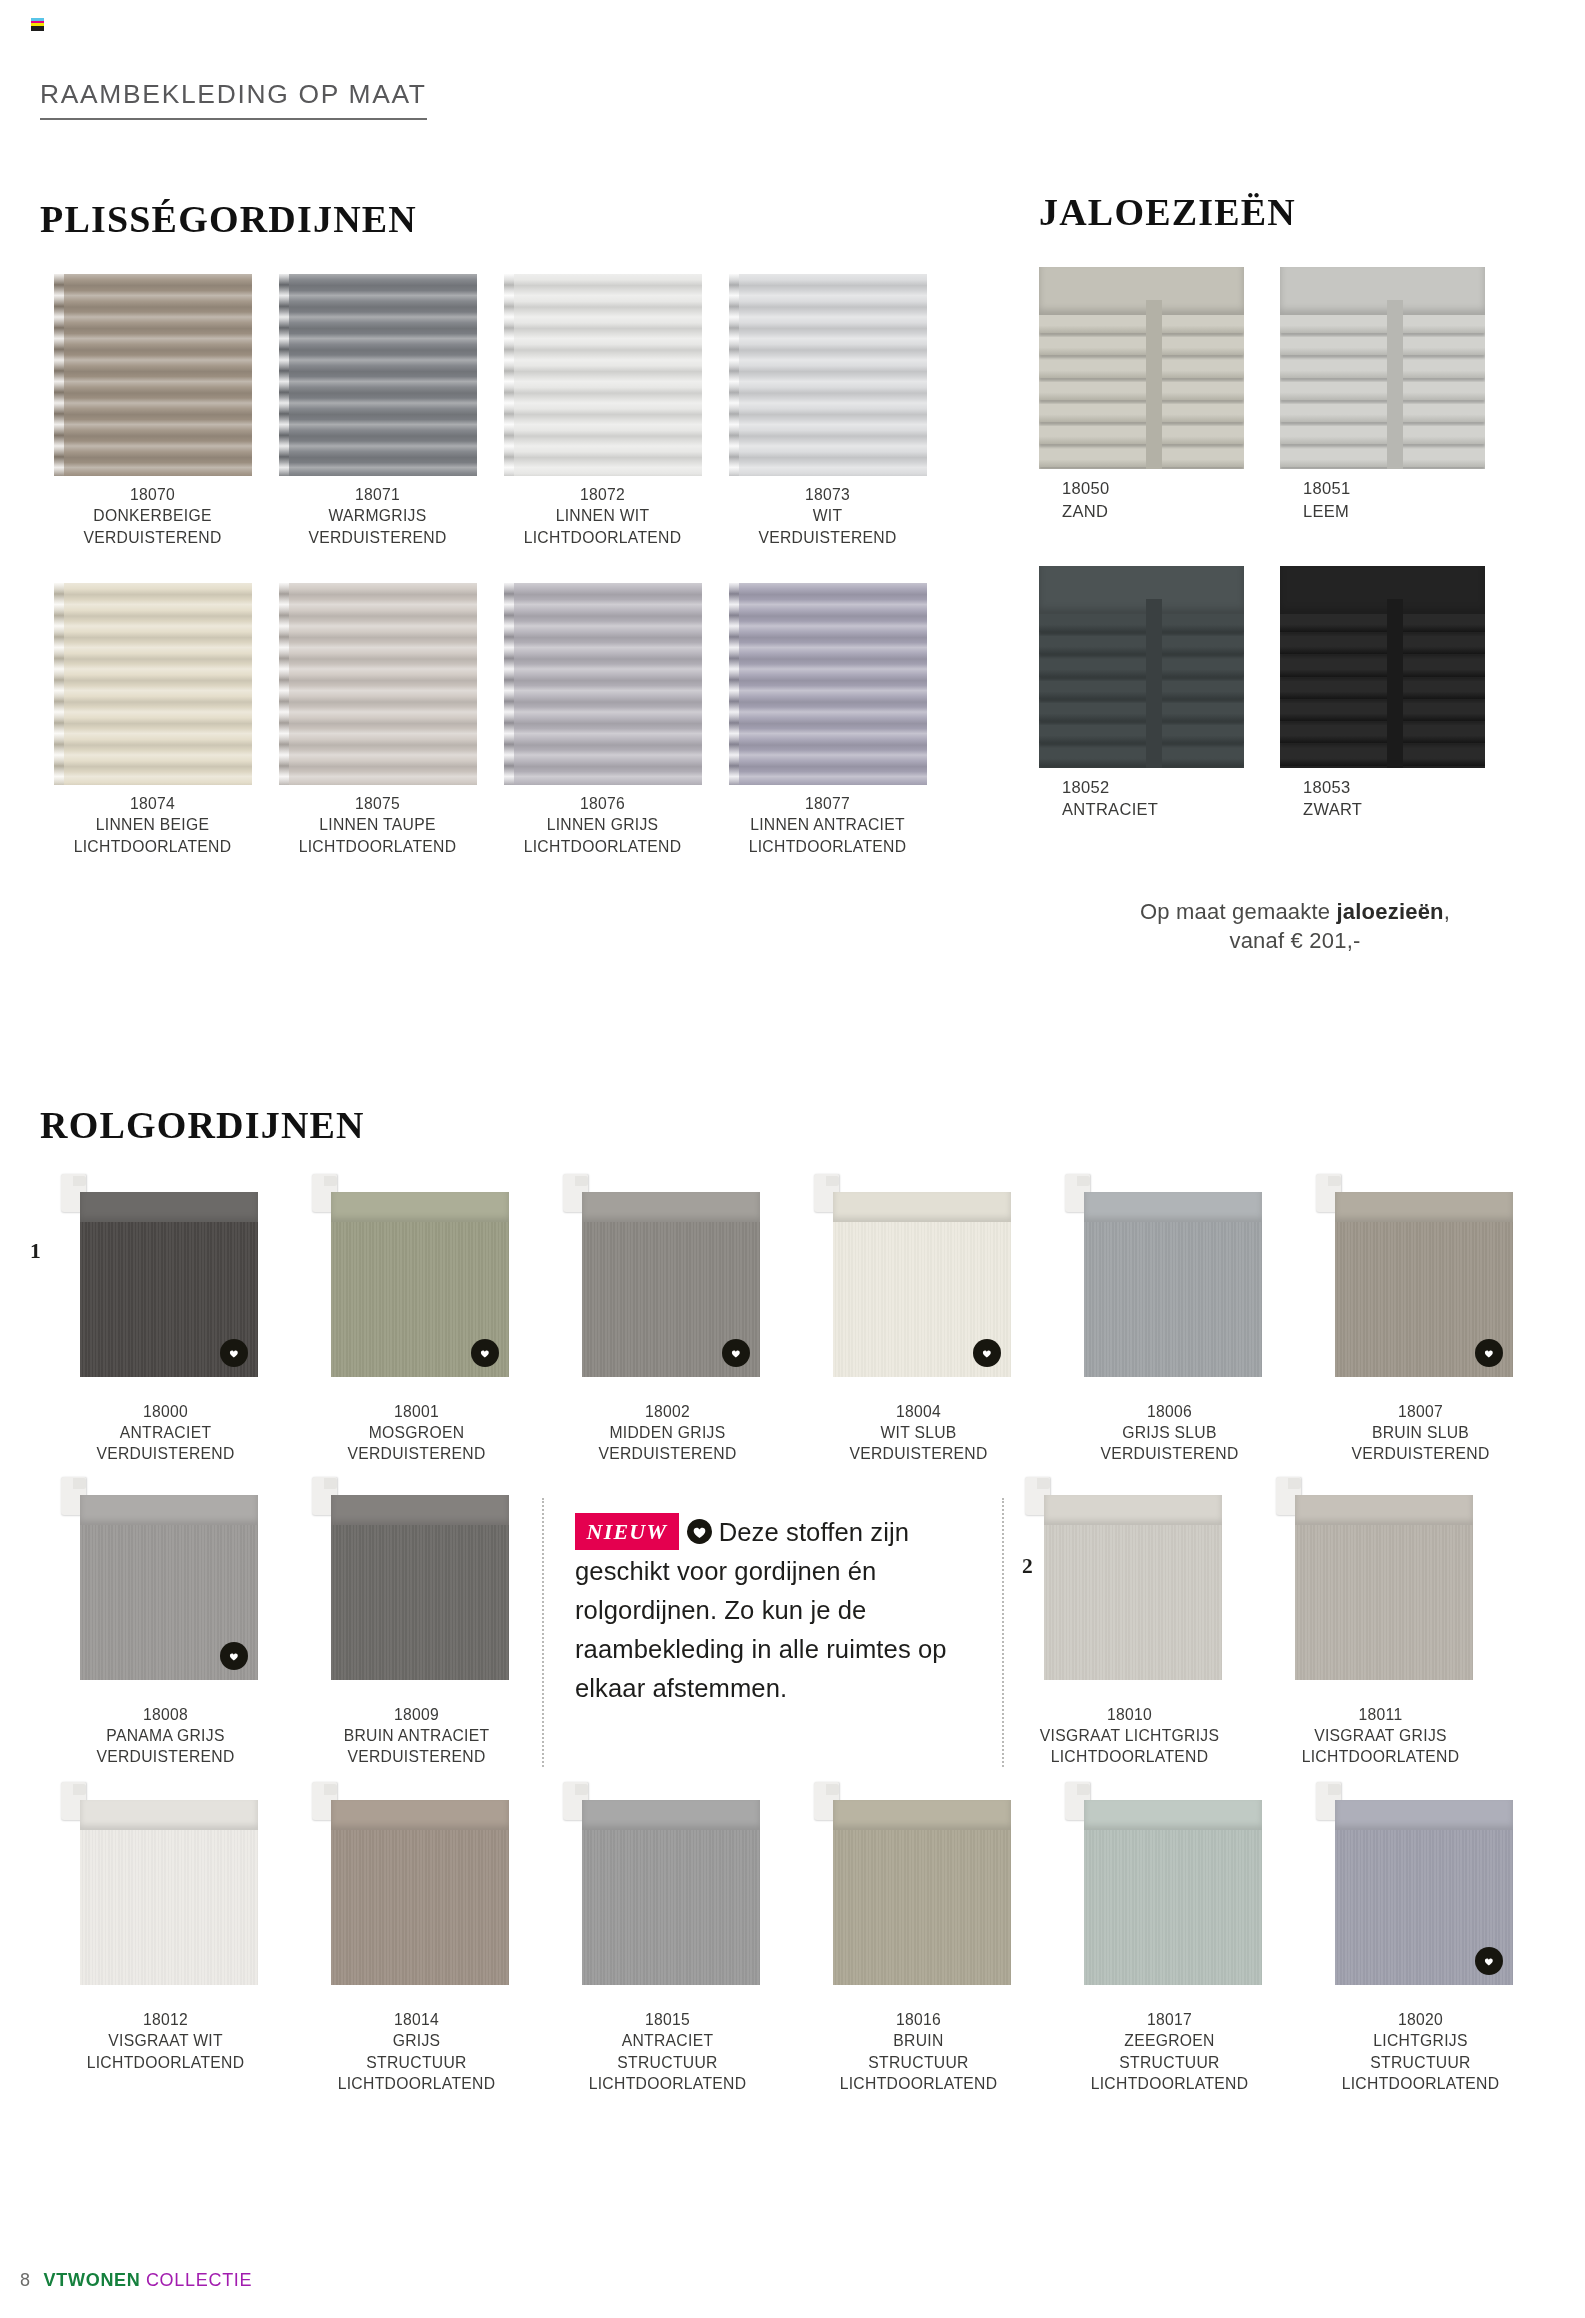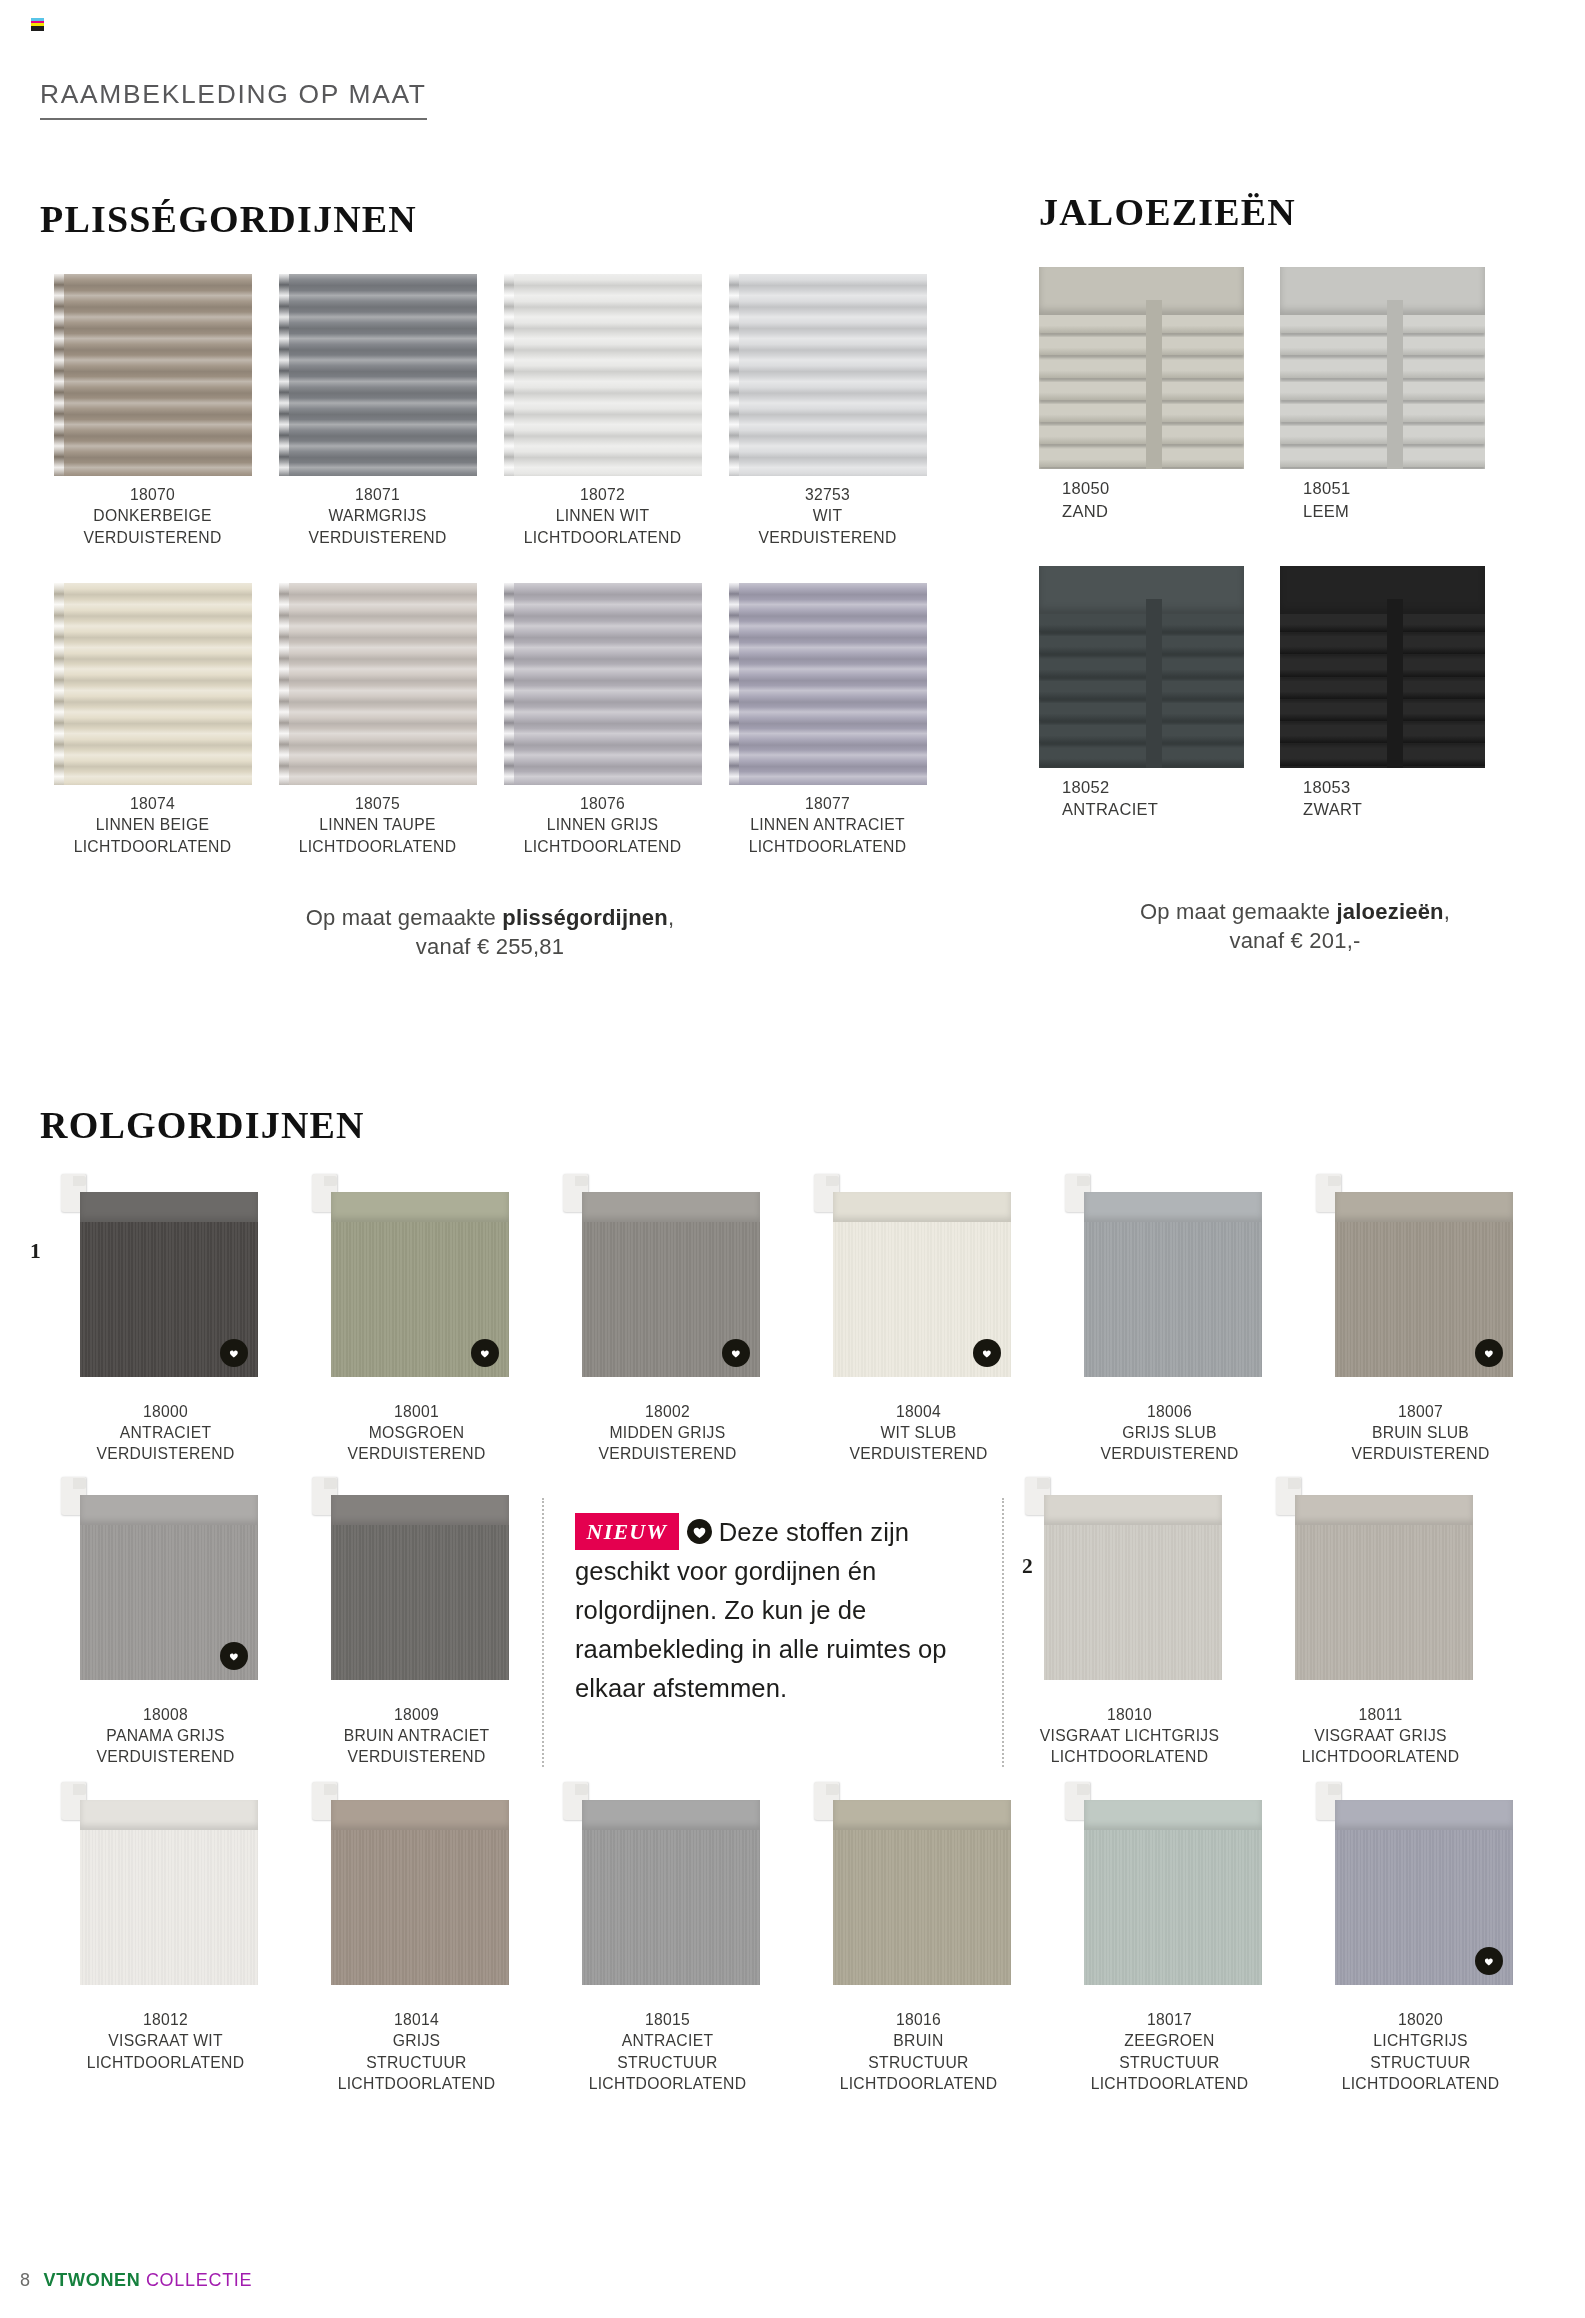--- a/index.html
+++ b/index.html
@@ -252,21 +252,21 @@
             <span class="name">LINNEN WIT</span>
             <span class="kind">LICHTDOORLATEND</span>
           </div>
         </div>
         <div class="plisse-cell">
           <div class="plisse-swatch" style="background: rgb(217, 218, 220);">
             <div class="pleats"></div>
             <div class="edge"></div>
           </div>
           <div class="swatch-label">
-            <span class="code">32753</span>
+            <span class="code">18073</span>
             <span class="name">WIT</span>
             <span class="kind">VERDUISTEREND</span>
           </div>
         </div>
       </div>
     <div class="plisse-grid plisse-row2" id="plisse-row2">
         <div class="plisse-cell">
           <div class="plisse-swatch" style="background: rgb(227, 220, 200);">
             <div class="pleats"></div>
             <div class="edge"></div>
@@ -305,24 +305,20 @@
             <div class="edge"></div>
           </div>
           <div class="swatch-label">
             <span class="code">18077</span>
             <span class="name">LINNEN ANTRACIET</span>
             <span class="kind">LICHTDOORLATEND</span>
           </div>
         </div>
       </div>
 
-    <div class="price-caption" style="margin-top:46px;">
-      <span>Op maat gemaakte </span><b>plisségordijnen</b><span>,</span><br>
-      <span>vanaf € 255,81</span>
-    </div>
   </section>
 
   <section id="jaloezie-section">
     <h2 class="sec-heading">JALOEZIEËN</h2>
 
     <div class="jal-grid" id="jal-row1">
         <div class="jal-cell">
           <div class="jal-swatch" style="background: rgb(207, 205, 195);">
             <div class="headrail" style="background:#c3c1b7;box-shadow:inset 0 -5px 7.4px rgba(0,0,0,0.16);"></div>
             <div class="slats">

